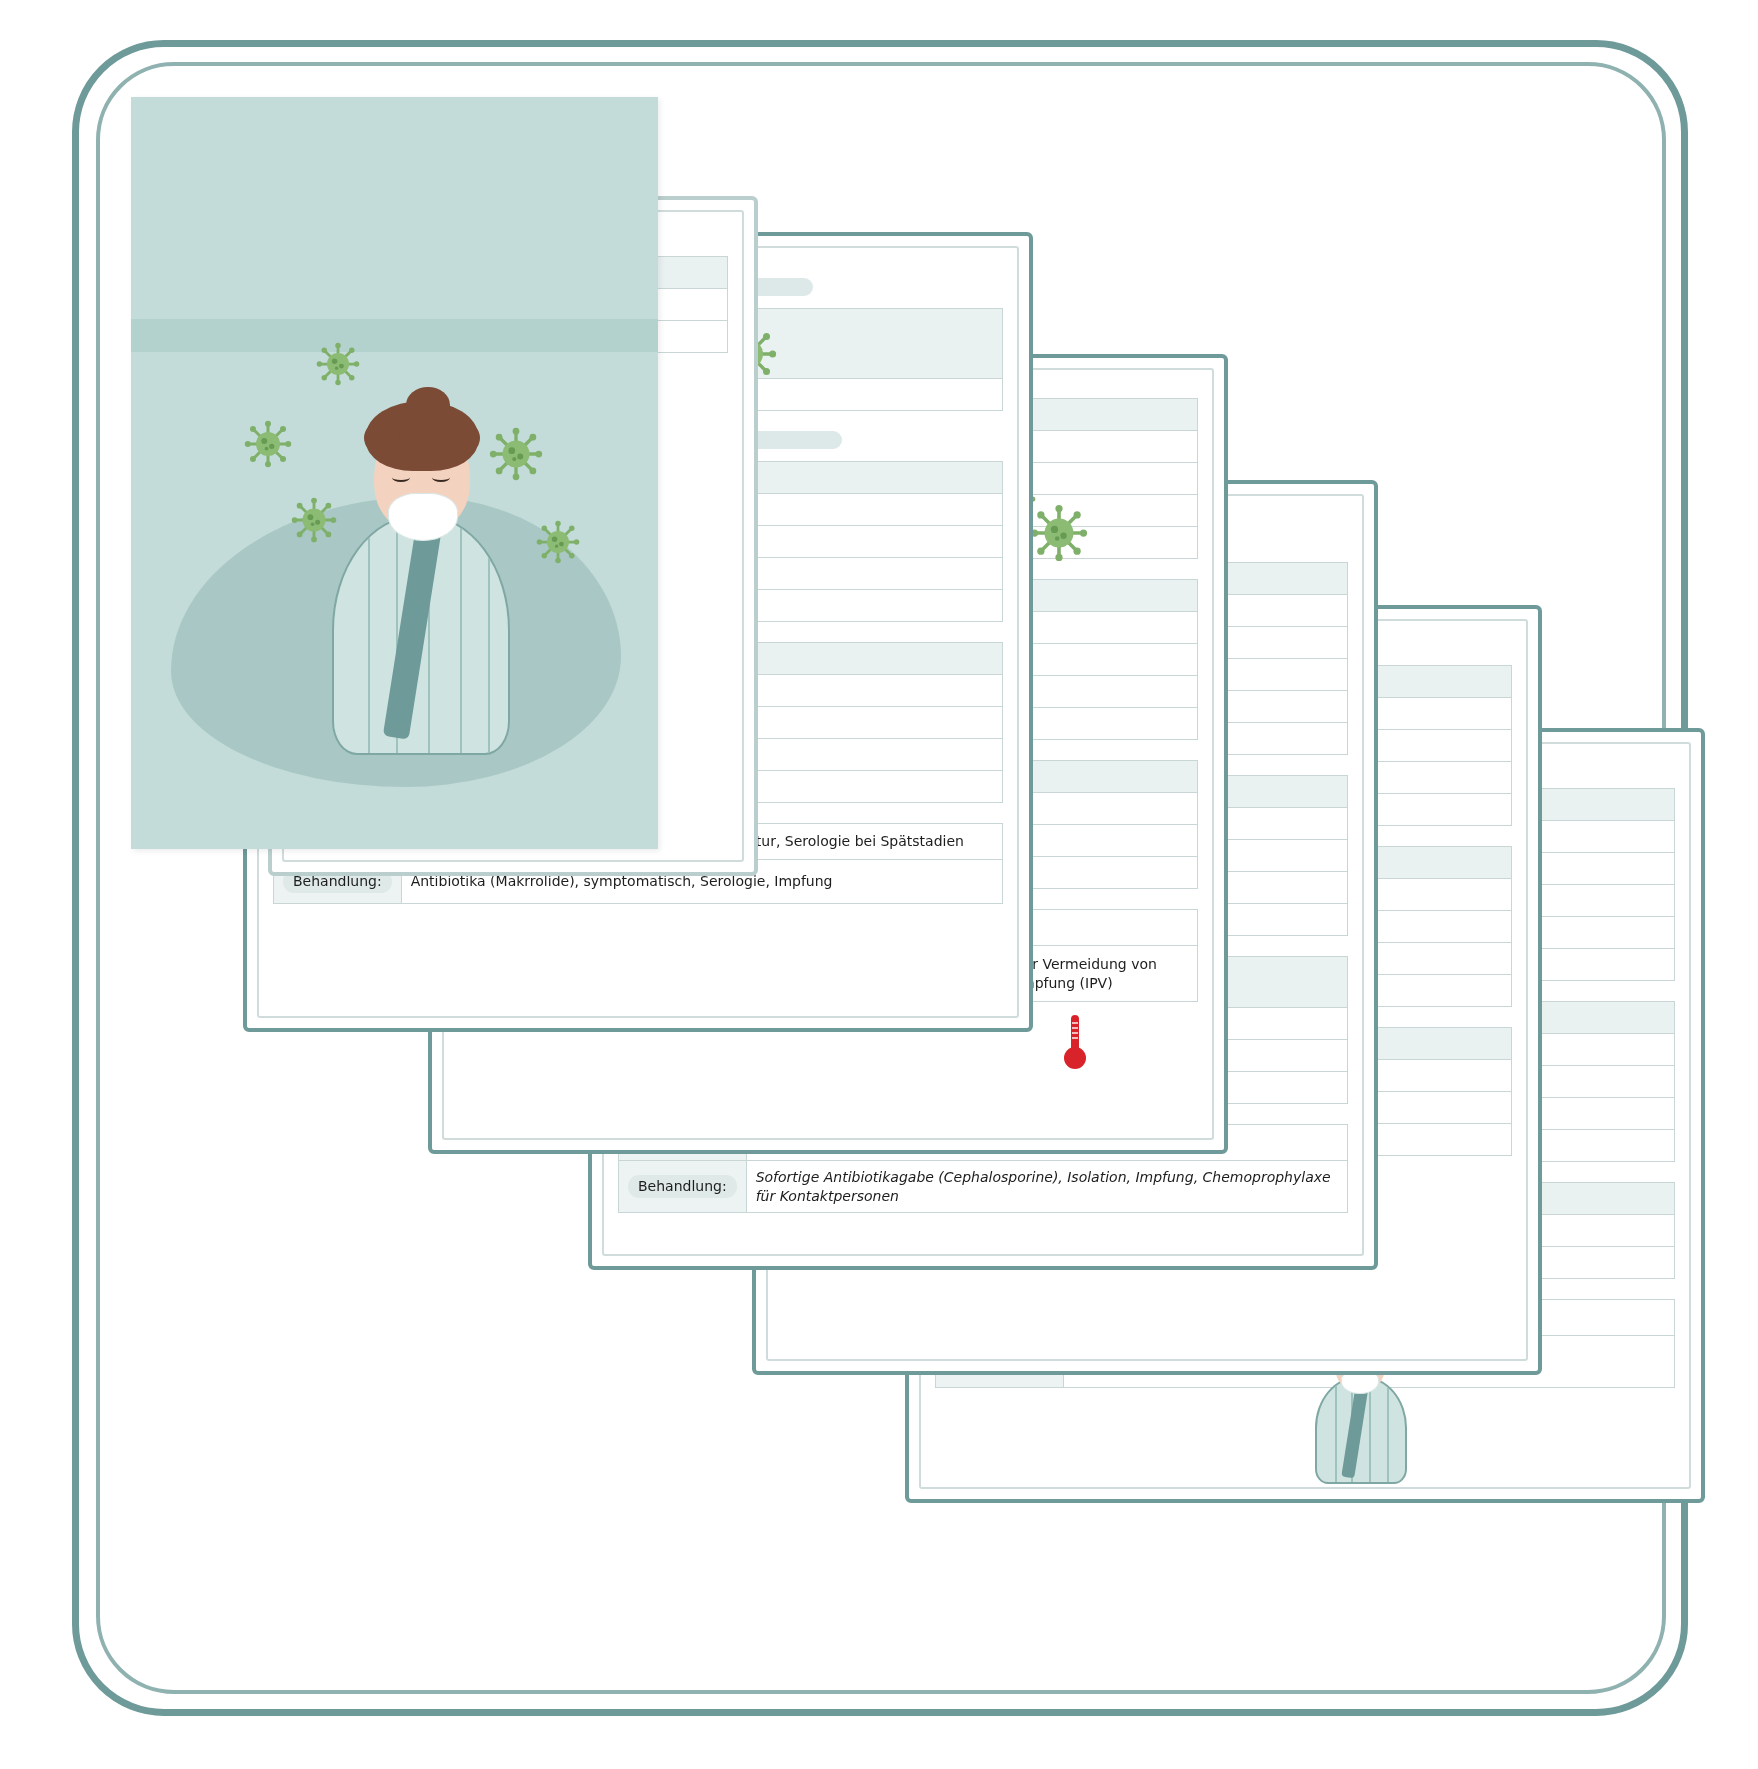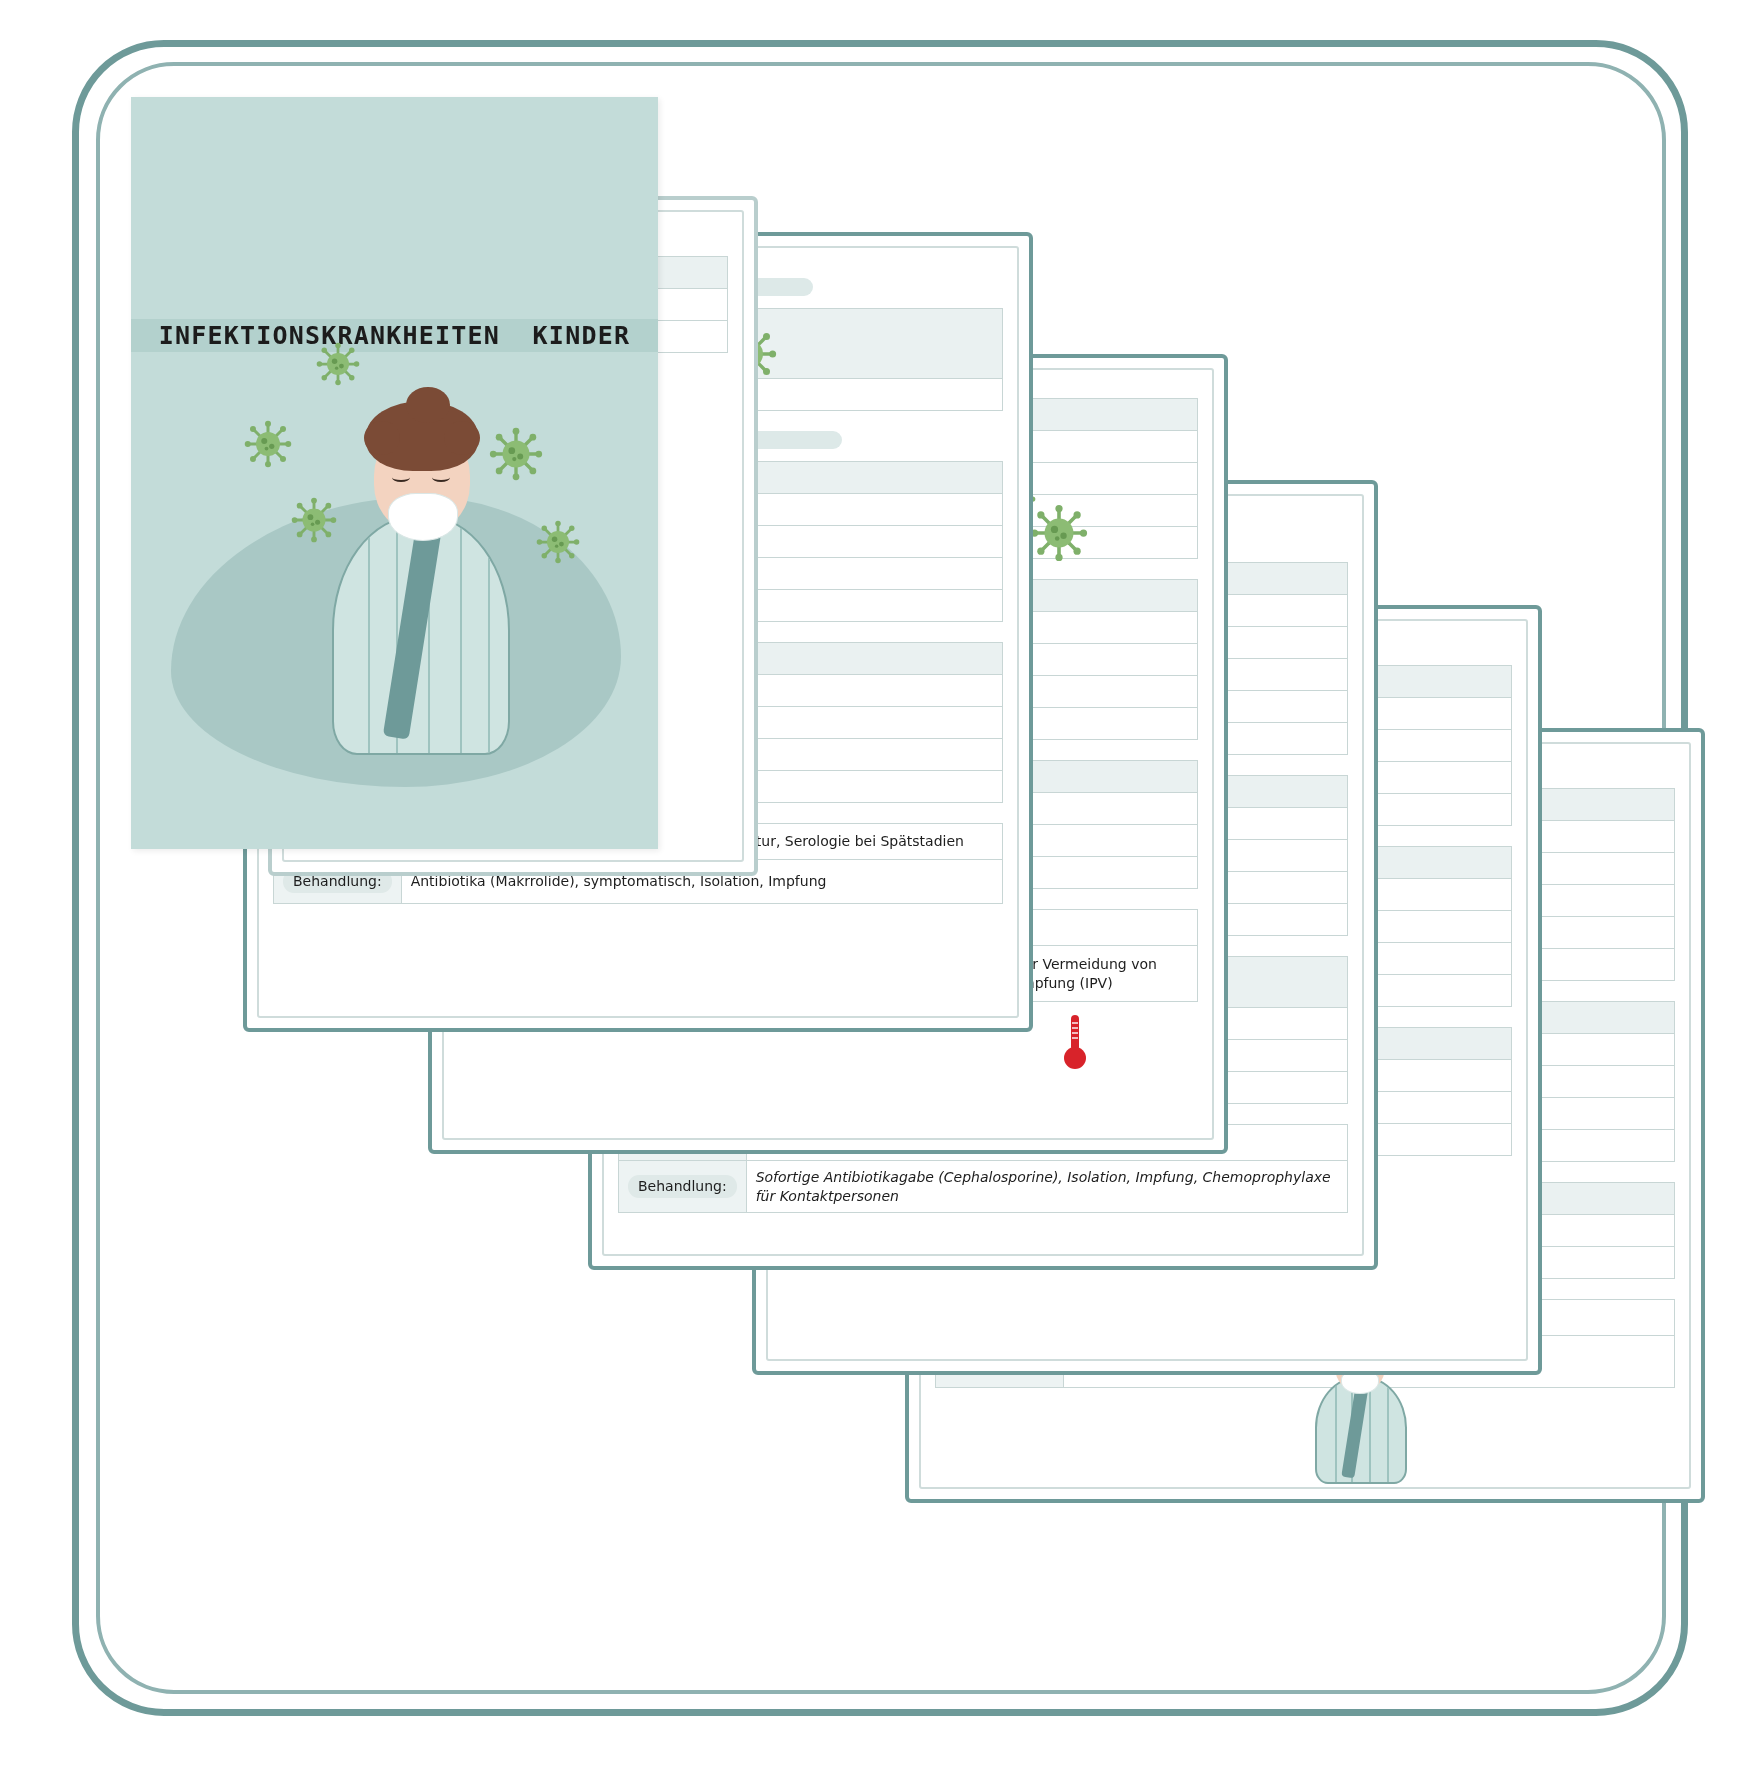--- a/index.html
+++ b/index.html
@@ -736,21 +736,21 @@
             <tr>
           <td class="lab">
             <span class="pill">Diagnostik:</span>
           </td>
           <td>Nasopharynxabstrich für PCR (Goldstandard), Kultur, Serologie bei Spätstadien</td>
         </tr>
         <tr>
           <td class="lab">
             <span class="pill">Behandlung:</span>
           </td>
-          <td style="height:44px;">Antibiotika (Makrrolide), symptomatisch, Isolation, Impfung</td>
+          <td style="height:44px;">Antibiotika (Makrrolide), symptomatisch, Serologie, Impfung</td>
         </tr>
       </tbody>
         </table>
     </div>
 
     <div class="virus" style="left:444px; top:113px; width:38px; height:38px;">
       <svg viewBox="0 0 64 64" width="38" height="38">
           <g stroke="#7fb06a" stroke-width="4" stroke-linecap="round">
             <line x1="32" y1="6" x2="32" y2="18"></line>
             <line x1="32" y1="46" x2="32" y2="58"></line>
@@ -833,21 +833,20 @@
         <tr>
               <td class="cap">ckiges Exanthem</td>
             </tr>
       </tbody>
         </table>
     </div>
   </div>
 
   <div id="cover">
     <div id="cover-band"></div>
-    <div id="cover-title">INFEKTIONSKRANKHEITEN  KINDER</div>
     <div id="cover-blob"></div>
 
     <div class="virus" style="left:185px; top:245px; width:44px; height:44px;">
       <svg viewBox="0 0 64 64" width="44" height="44">
           <g stroke="#7fb06a" stroke-width="4" stroke-linecap="round">
             <line x1="32" y1="6" x2="32" y2="18"></line>
             <line x1="32" y1="46" x2="32" y2="58"></line>
             <line x1="6" y1="32" x2="18" y2="32"></line>
             <line x1="46" y1="32" x2="58" y2="32"></line>
             <line x1="13" y1="13" x2="21" y2="21"></line>

